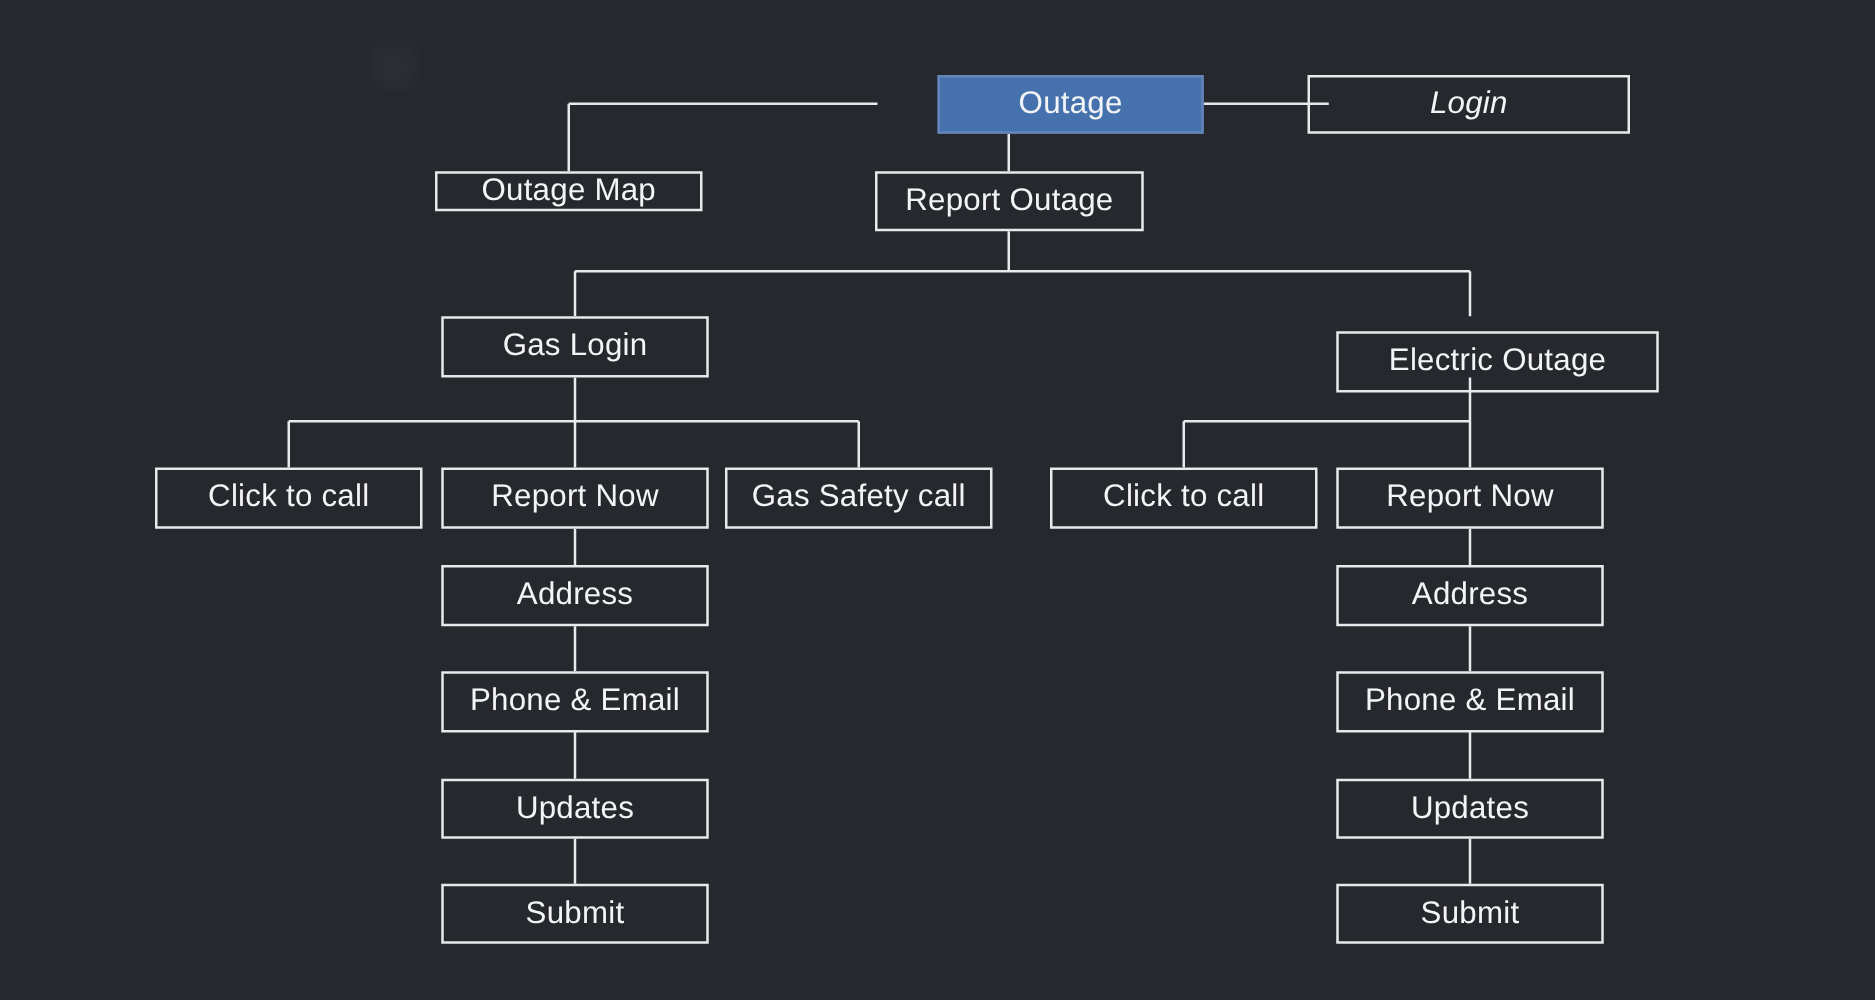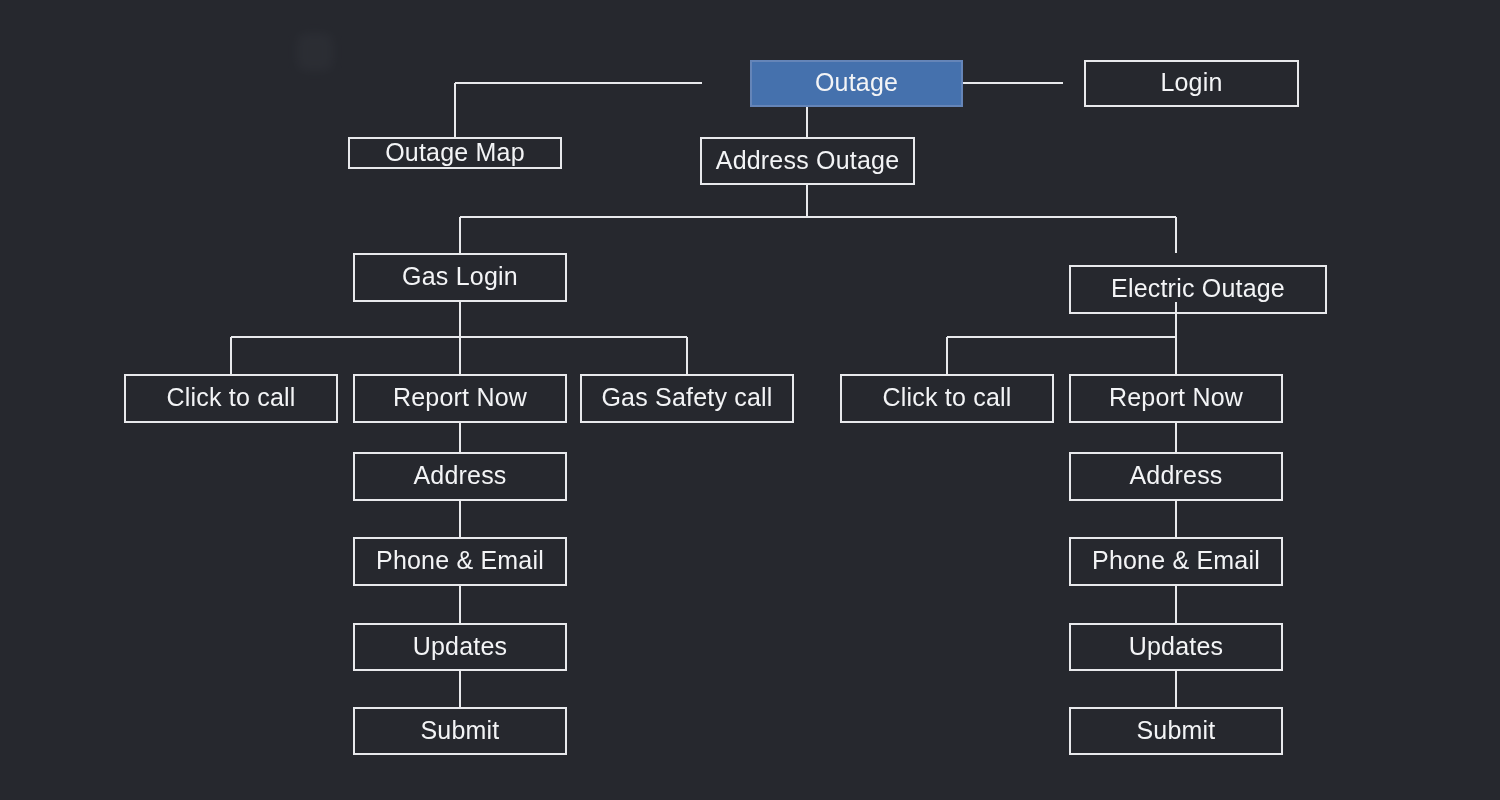--- a/index.html
+++ b/index.html
@@ -82,23 +82,23 @@
       <line x1="460" y1="501" x2="460" y2="537" stroke="#e8e9ec" stroke-width="2"></line>
       <line x1="460" y1="585" x2="460" y2="623" stroke="#e8e9ec" stroke-width="2"></line>
       <line x1="460" y1="671" x2="460" y2="707" stroke="#e8e9ec" stroke-width="2"></line>
       <line x1="1176" y1="423" x2="1176" y2="452" stroke="#e8e9ec" stroke-width="2"></line>
       <line x1="1176" y1="501" x2="1176" y2="537" stroke="#e8e9ec" stroke-width="2"></line>
       <line x1="1176" y1="585" x2="1176" y2="623" stroke="#e8e9ec" stroke-width="2"></line>
       <line x1="1176" y1="671" x2="1176" y2="707" stroke="#e8e9ec" stroke-width="2"></line>
     </svg>
 
 <div class="node highlight" style="left: 702px; top: 60px; width: 213px; height: 47px; margin-left: 48px;">Outage</div>
-    <div class="node" style="left: 1084px; top: 60px; width: 215px; height: 47px;">Login</div>
+    <div class="node" style="left: 1046px; top: 60px; width: 258px; height: 47px; font-style: italic;">Login</div>
     <div class="node" style="left: 348px; top: 137px; width: 214px; height: 32px;">Outage Map</div>
-    <div class="node" style="left: 700px; top: 137px; width: 215px; height: 48px;">Address Outage</div>
+    <div class="node" style="left: 700px; top: 137px; width: 215px; height: 48px;">Report Outage</div>
     <div class="node" style="left: 353px; top: 253px; width: 214px; height: 49px;">Gas Login</div>
     <div class="node" style="left: 1069px; top: 253px; width: 258px; height: 49px; margin-top: 12px;">Electric Outage</div>
     <div class="node" style="left: 124px; top: 374px; width: 214px; height: 49px;">Click to call</div>
     <div class="node" style="left: 353px; top: 374px; width: 214px; height: 49px;">Report Now</div>
     <div class="node" style="left: 580px; top: 374px; width: 214px; height: 49px;">Gas Safety call</div>
     <div class="node" style="left: 840px; top: 374px; width: 214px; height: 49px;">Click to call</div>
     <div class="node" style="left: 1069px; top: 374px; width: 214px; height: 49px;">Report Now</div>
     <div class="node" style="left: 353px; top: 452px; width: 214px; height: 49px;">Address</div>
     <div class="node" style="left: 353px; top: 537px; width: 214px; height: 49px;">Phone &amp; Email</div>
     <div class="node" style="left: 353px; top: 623px; width: 214px; height: 48px;">Updates</div>

